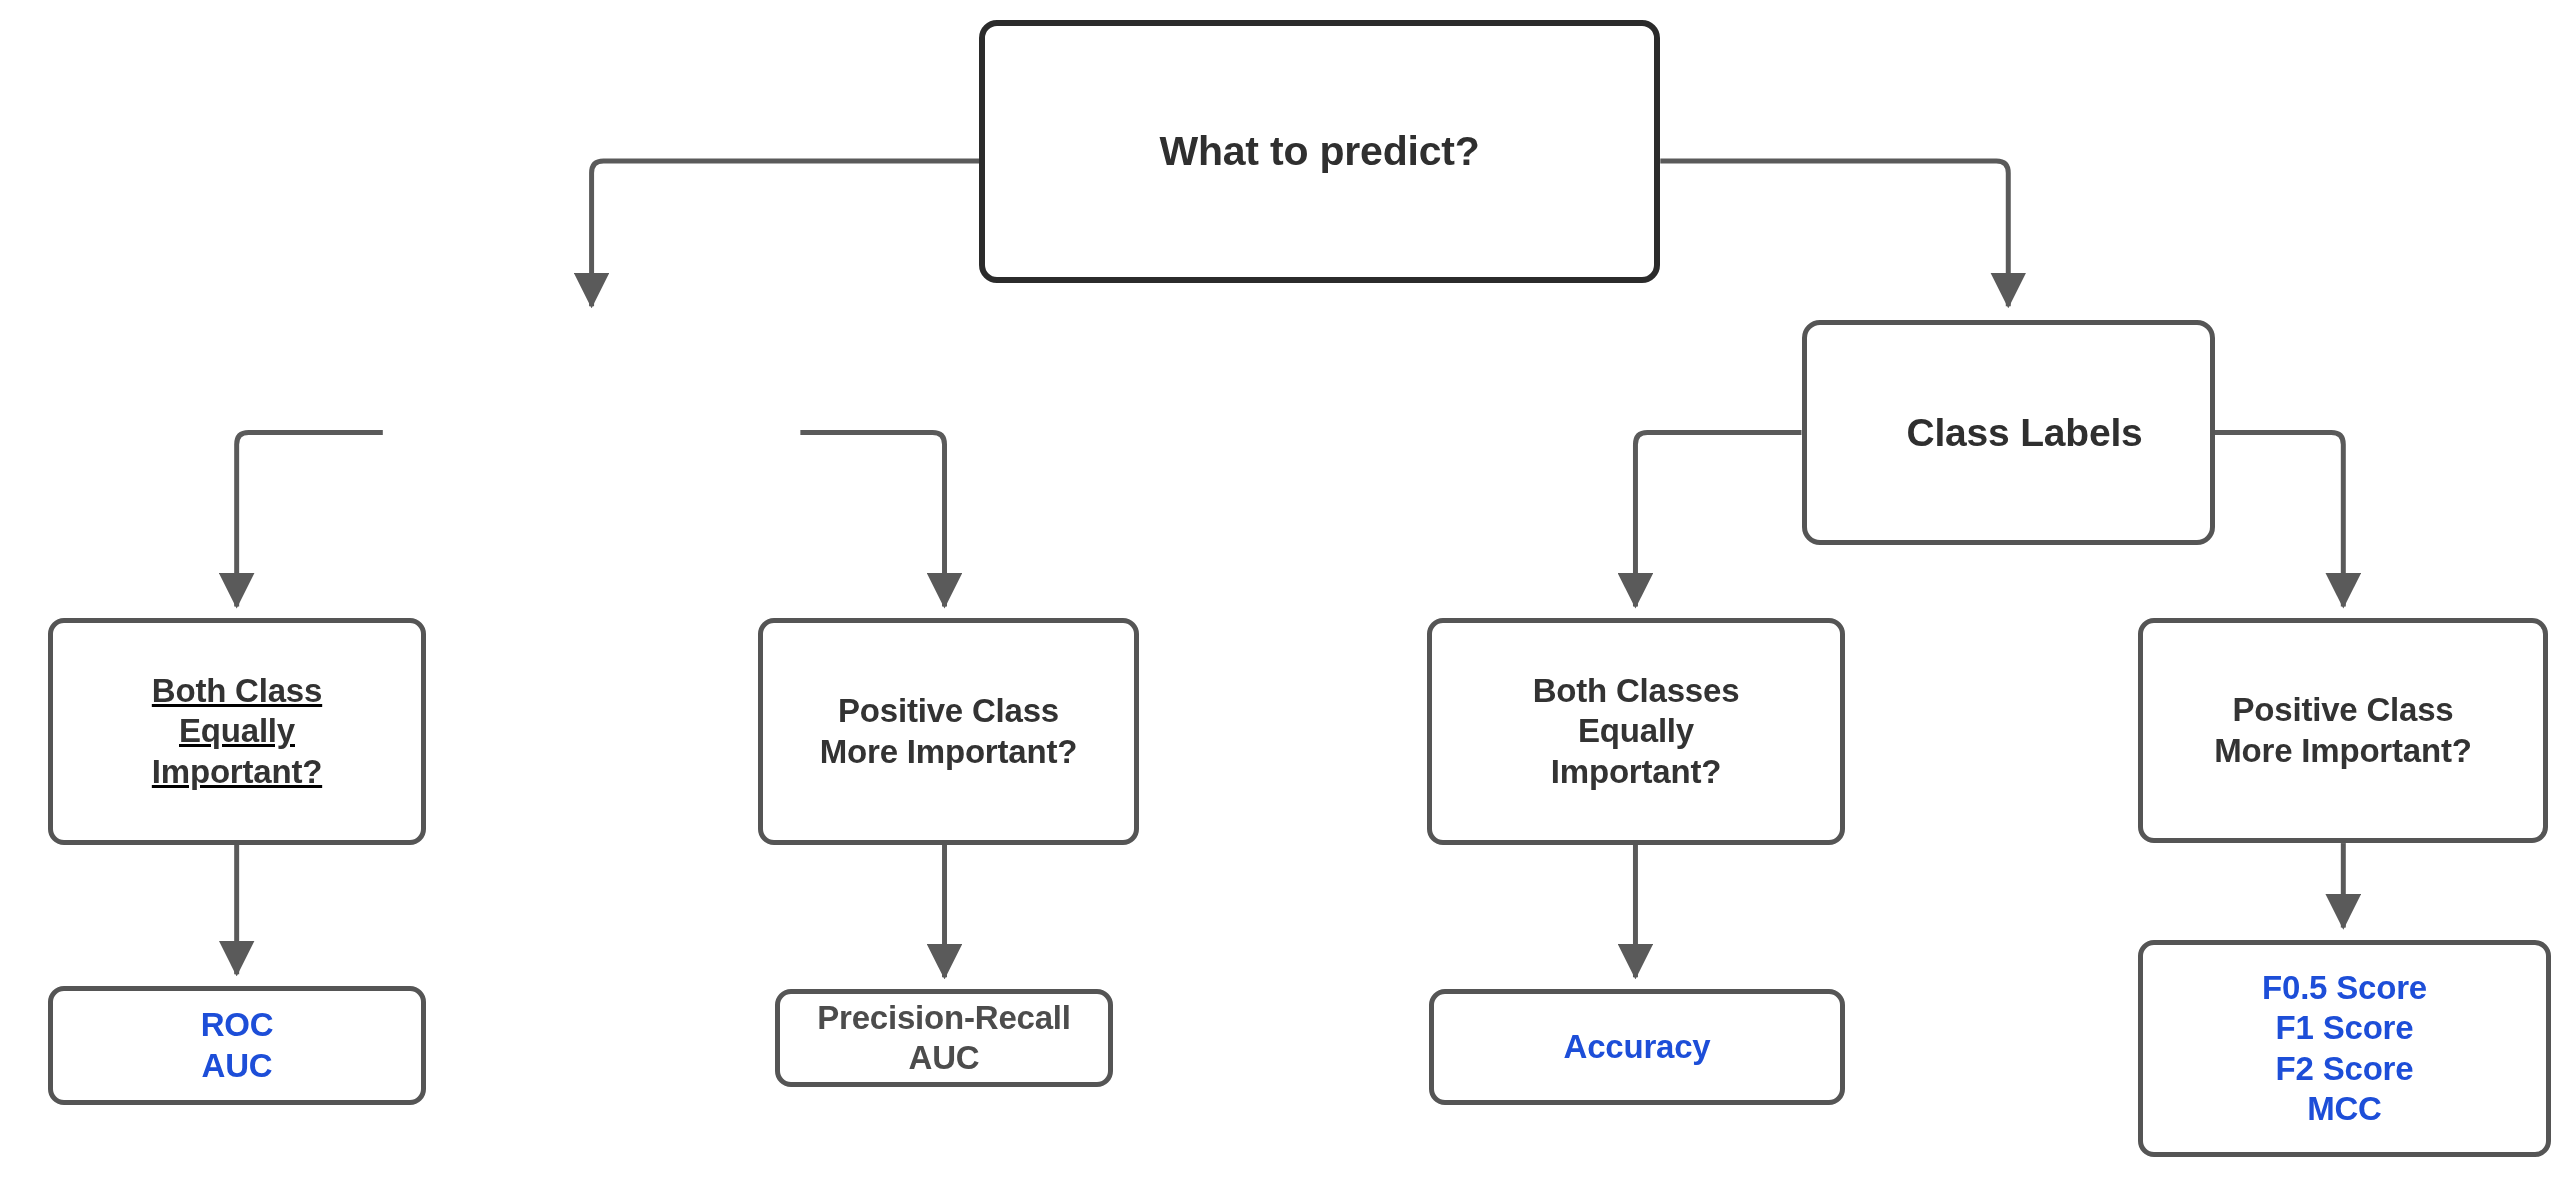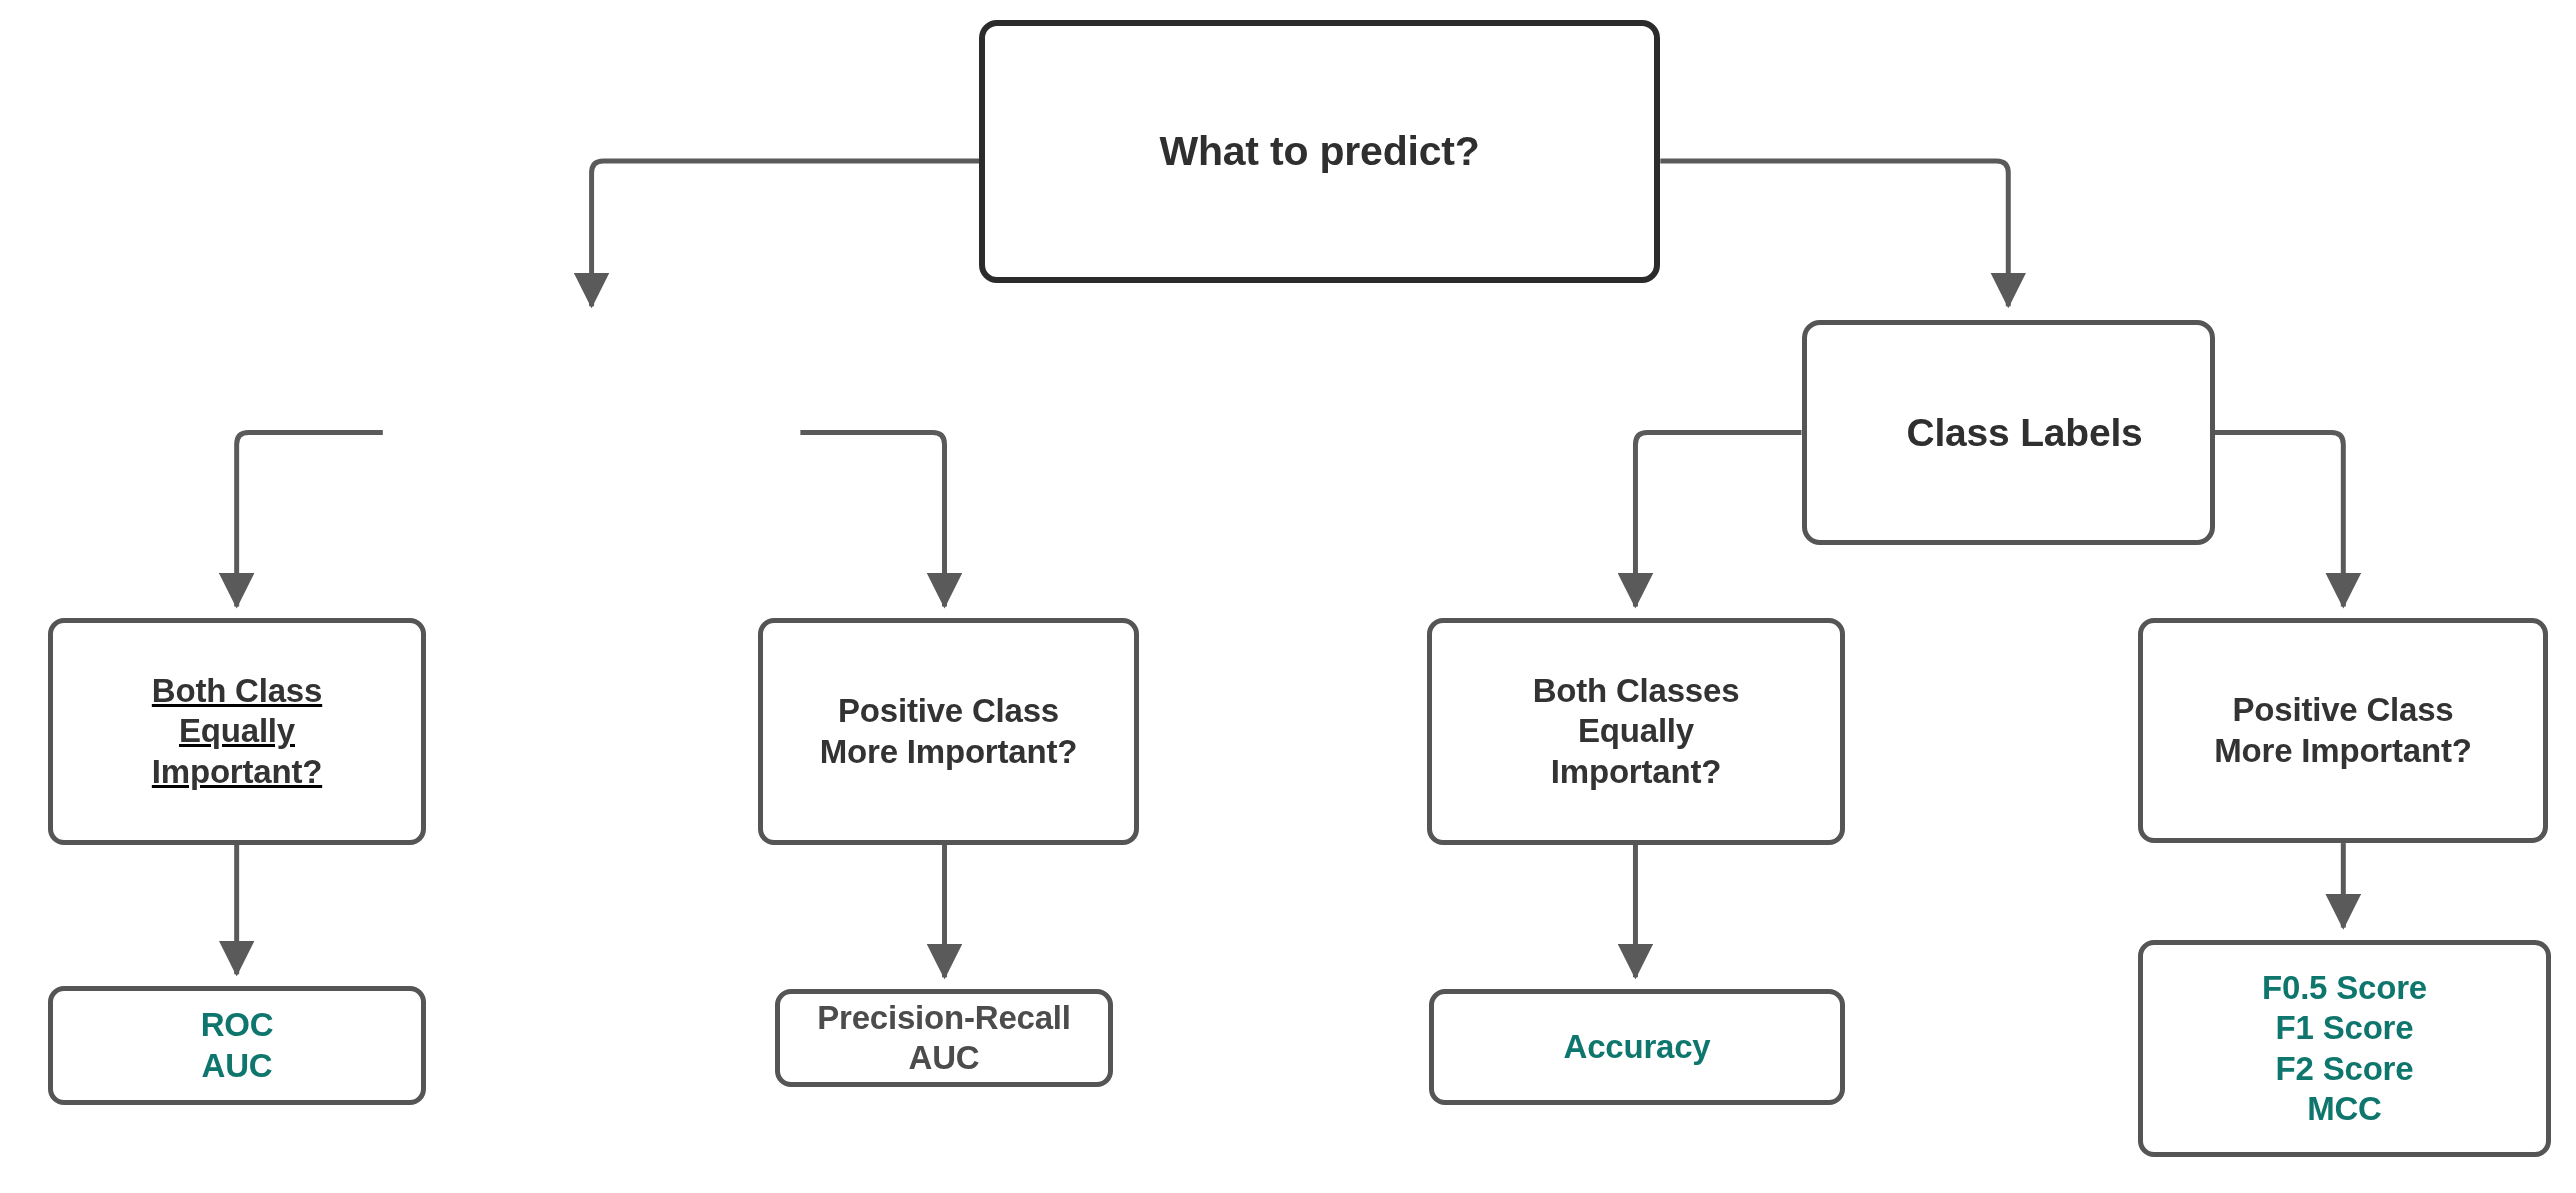--- a/index.html
+++ b/index.html
@@ -74,21 +74,21 @@
     color: #333333;
   }
   
   .node.leaf {
     border-width: 5px;
     border-color: #555555;
   }
   .node.leaf .label {
     font-size: 33px;
     font-weight: bold;
-    color: #0f766e;
+    color: #1d4ed8;
   }
   .node.leaf.muted .label {
     color: #4c4c4c;
   }
 </style>
 </head>
 <body>
 
 <div id="canvas">
 

